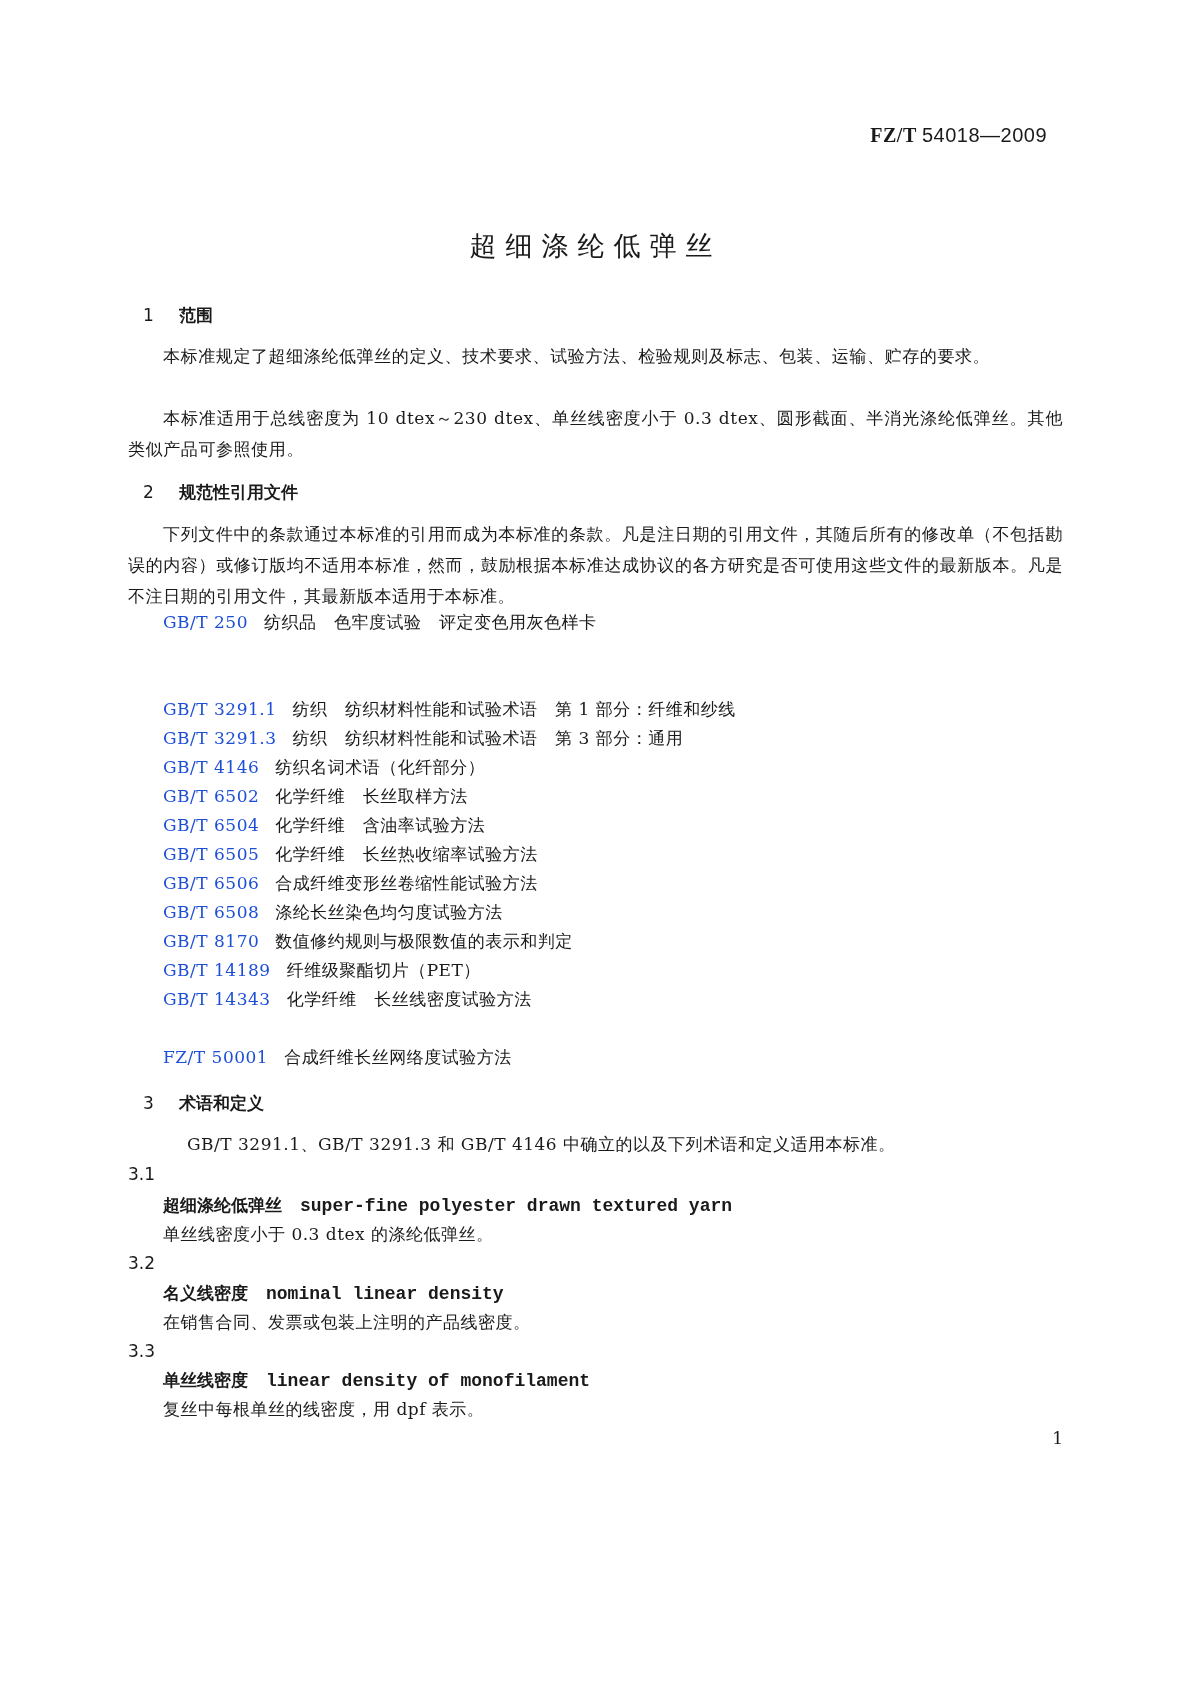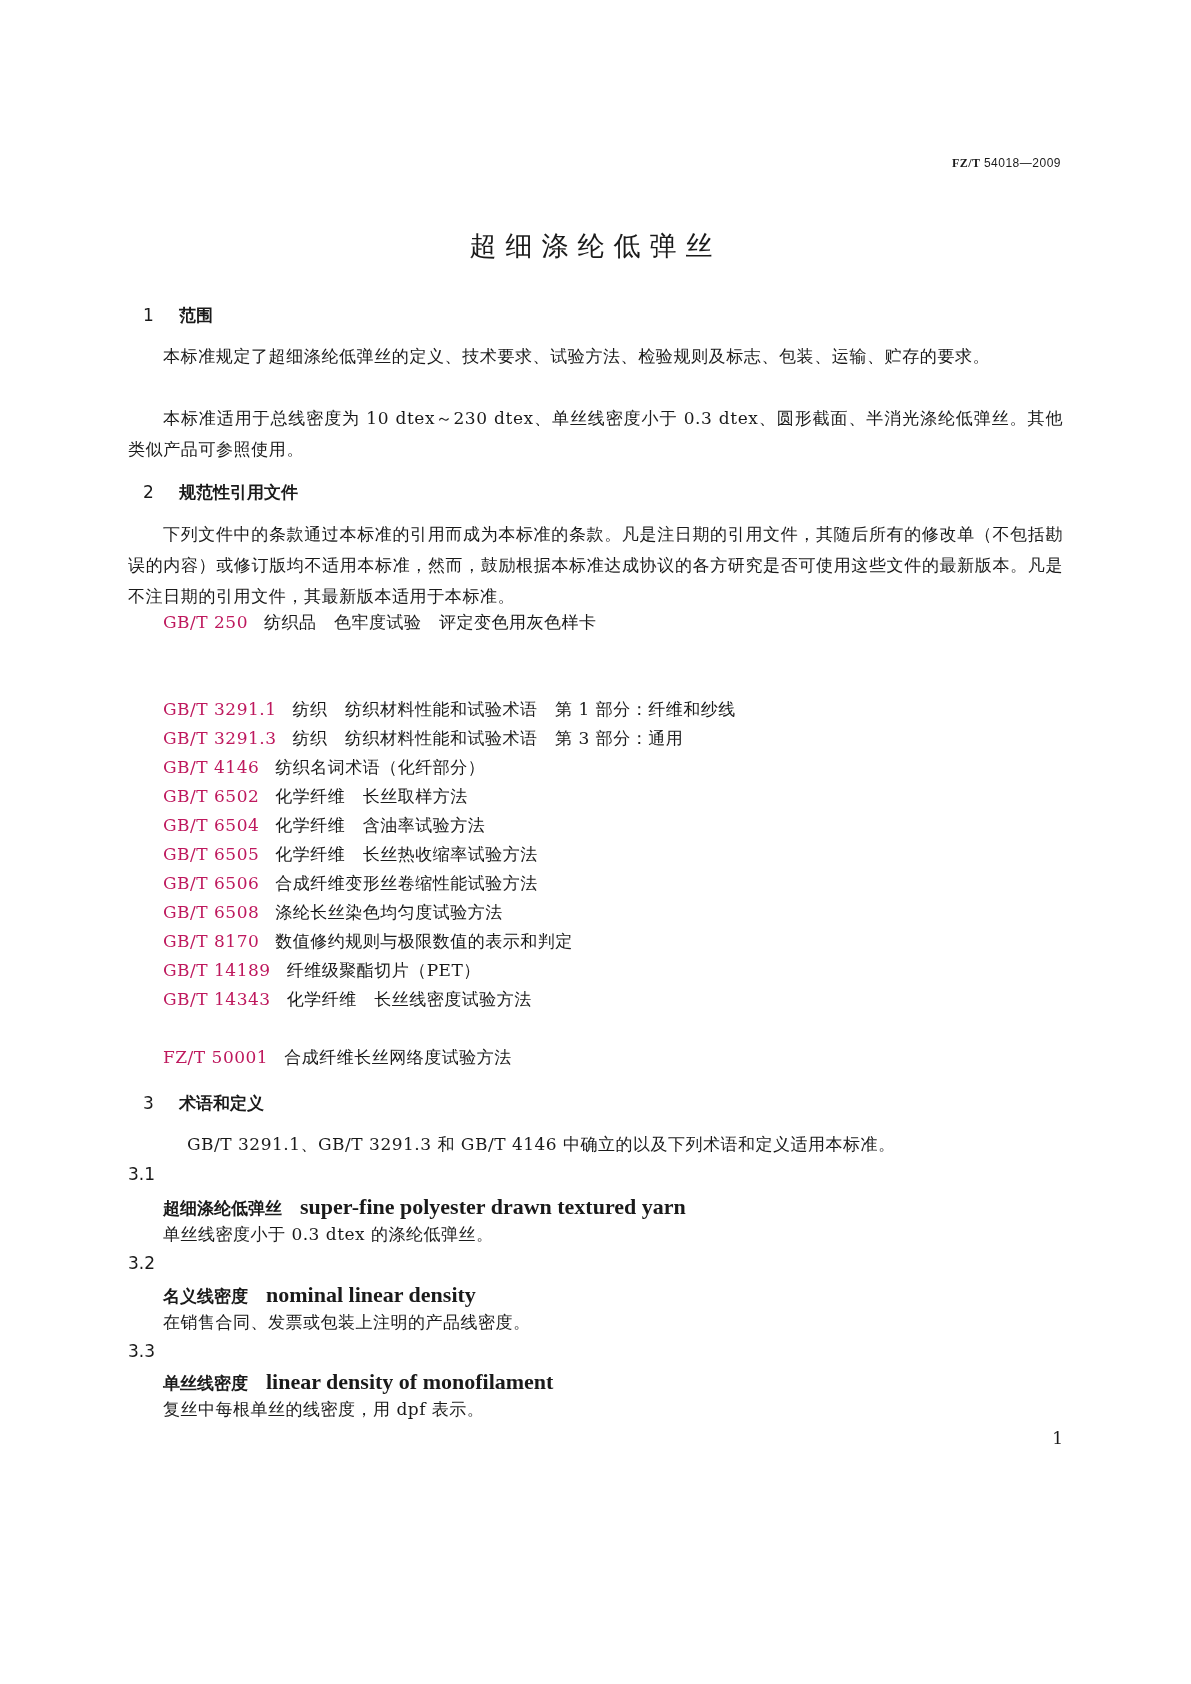--- a/index.html
+++ b/index.html
@@ -3,25 +3,24 @@
   <meta charset="utf-8">
   <style>
     html, body { margin: 0; padding: 0; background: #ffffff; }
     body {
       width: 1191px; height: 1684px; position: relative; overflow: hidden;
       font-family: "DejaVu Serif", "Liberation Serif", serif;
       color: #1a1a1a;
     }
     .page { position: absolute; left: 0; top: 0; width: 1191px; height: 1684px; }
     .std-code {
-      position: absolute; right: 130px; top: 124px;
-      font-size: 12px; font-weight: bold;
+      position: absolute; right: 144px; top: 124px;
+      font-size: 20px; font-weight: bold;
       font-family: "Liberation Serif", serif;
       letter-spacing: 0.5px;
-      margin-top: 32px;
     }
     .std-code .num { font-family: "Liberation Sans", sans-serif; font-weight: normal; }
     .doc-title {
       position: absolute; left: 0; width: 1191px; top: 228px;
       text-align: center; font-size: 27px;
       font-family: "DejaVu Sans", sans-serif; letter-spacing: 9px;
     }
     .h {
       position: absolute; left: 143px;
       font-family: "DejaVu Sans", sans-serif; font-size: 17px; font-weight: bold;
@@ -29,35 +28,35 @@
     .h .no { display: inline-block; width: 30px; font-weight: normal; }
     .p {
       position: absolute; left: 128px; width: 935px;
       font-size: 17px; line-height: 31px; text-align: justify;
       text-indent: 35px; letter-spacing: 0.6px;
     }
     .ref {
       position: absolute; left: 163px; font-size: 17px; white-space: nowrap;
       letter-spacing: 0.5px;
     }
-    .ref .code { display: inline-block; margin-right: 16px; color: #be185d; }
+    .ref .code { display: inline-block; margin-right: 16px; color: #1d4ed8; }
     .ref-wrap {
       position: absolute; left: 128px; width: 935px; font-size: 17px;
       line-height: 31px; text-indent: 35px; letter-spacing: 0.5px;
     }
     .ref-wrap .code { margin-right: 16px; }
     .clause-no {
       position: absolute; left: 128px; font-size: 17px;
       font-family: "DejaVu Sans", sans-serif;
     }
     .term {
       position: absolute; left: 163px; font-size: 17px; font-weight: bold;
       font-family: "DejaVu Sans", sans-serif; white-space: nowrap;
     }
-    .term .en { font-family: Liberation Serif, serif; margin-left: 18px; font-size: 22px; }
+    .term .en { font-family: Liberation Mono, monospace; margin-left: 18px; font-size: 18px; }
     .def { position: absolute; left: 163px; font-size: 17px; white-space: nowrap; letter-spacing: 0.5px; }
     .page-no { position: absolute; right: 128px; top: 1530px; font-size: 17px; }
   </style>
 </head>
 <body>
 
 <div class="page">
 
   <div class="std-code">
     <span>FZ/T</span>

